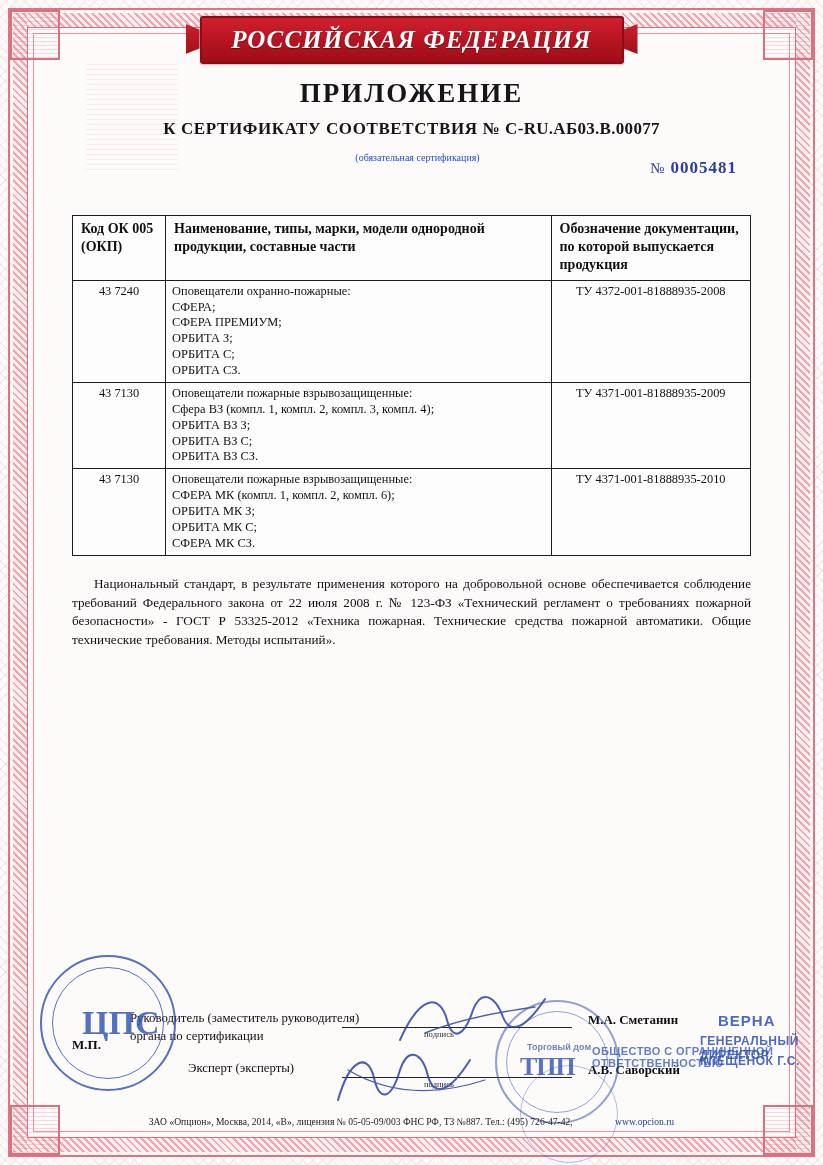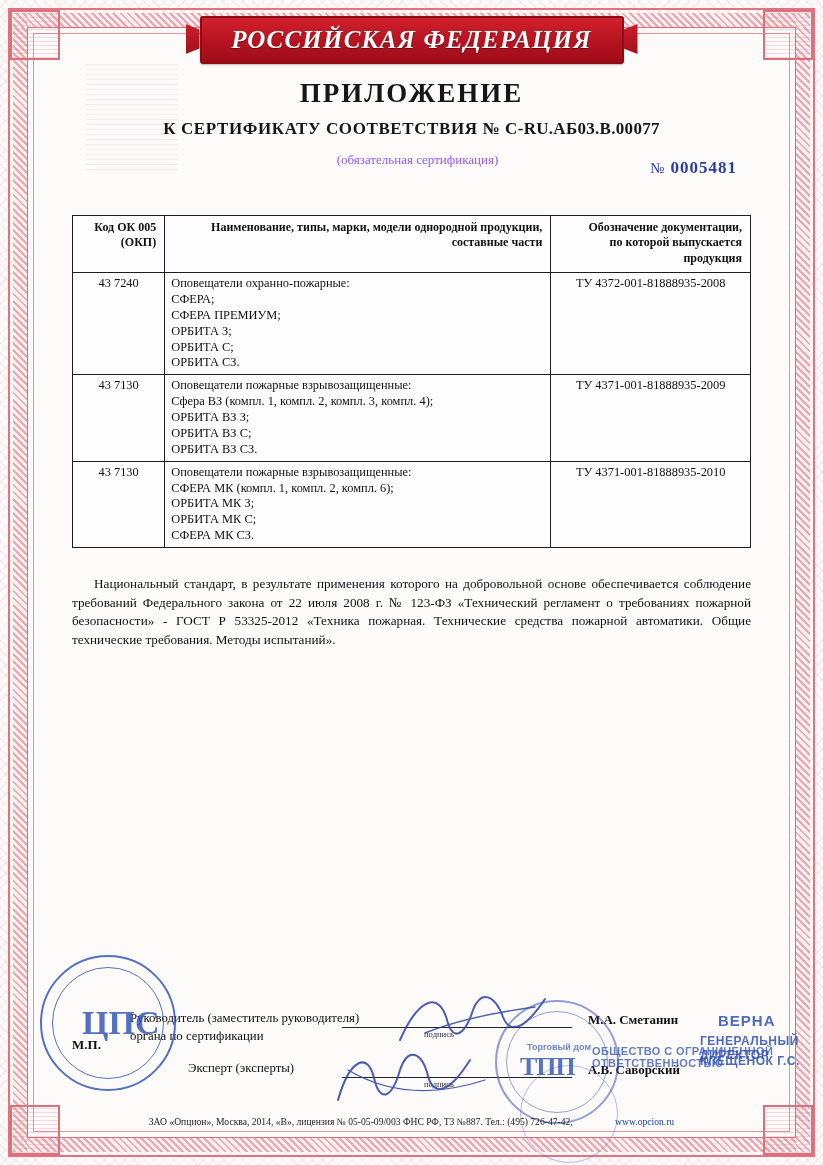--- a/index.html
+++ b/index.html
@@ -129,22 +129,22 @@
     color: #15151a;
   }
   .title-sub .cert-no {
     font-weight: bold;
     letter-spacing: 0.3px;
   }
   .title-paren {
     position: absolute;
     top: 152px; left: 12px; right: 0;
     text-align: center;
-    font-size: 13px;
-    color: #8b5cf6;
+    font-size: 10px;
+    color: #1d4ed8;
   }
   .blank-no {
     position: absolute;
     top: 158px;
     right: 86px;
     font-size: 17px;
     color: #2a3ea0;
     font-weight: bold;
     letter-spacing: 1px;
   }
@@ -161,23 +161,23 @@
   }
   table.main-table th, table.main-table td {
     border: 1px solid #1c1c22;
     vertical-align: top;
     padding: 3px 6px;
     font-size: 12.4px;
     line-height: 1.28;
     color: #101014;
   }
   table.main-table th {
-    text-align: right;
-    font-weight: bold;
-    font-size: 12px;
+    text-align: left;
+    font-weight: bold;
+    font-size: 14px;
     padding: 4px 8px 6px;
   }
   td.col-code {
     width: 86px;
     text-align: center;
     white-space: nowrap;
   }
   th.col-code { width: 86px; }
   td.col-name { width: 400px; }
   th.col-name { width: 400px; }

